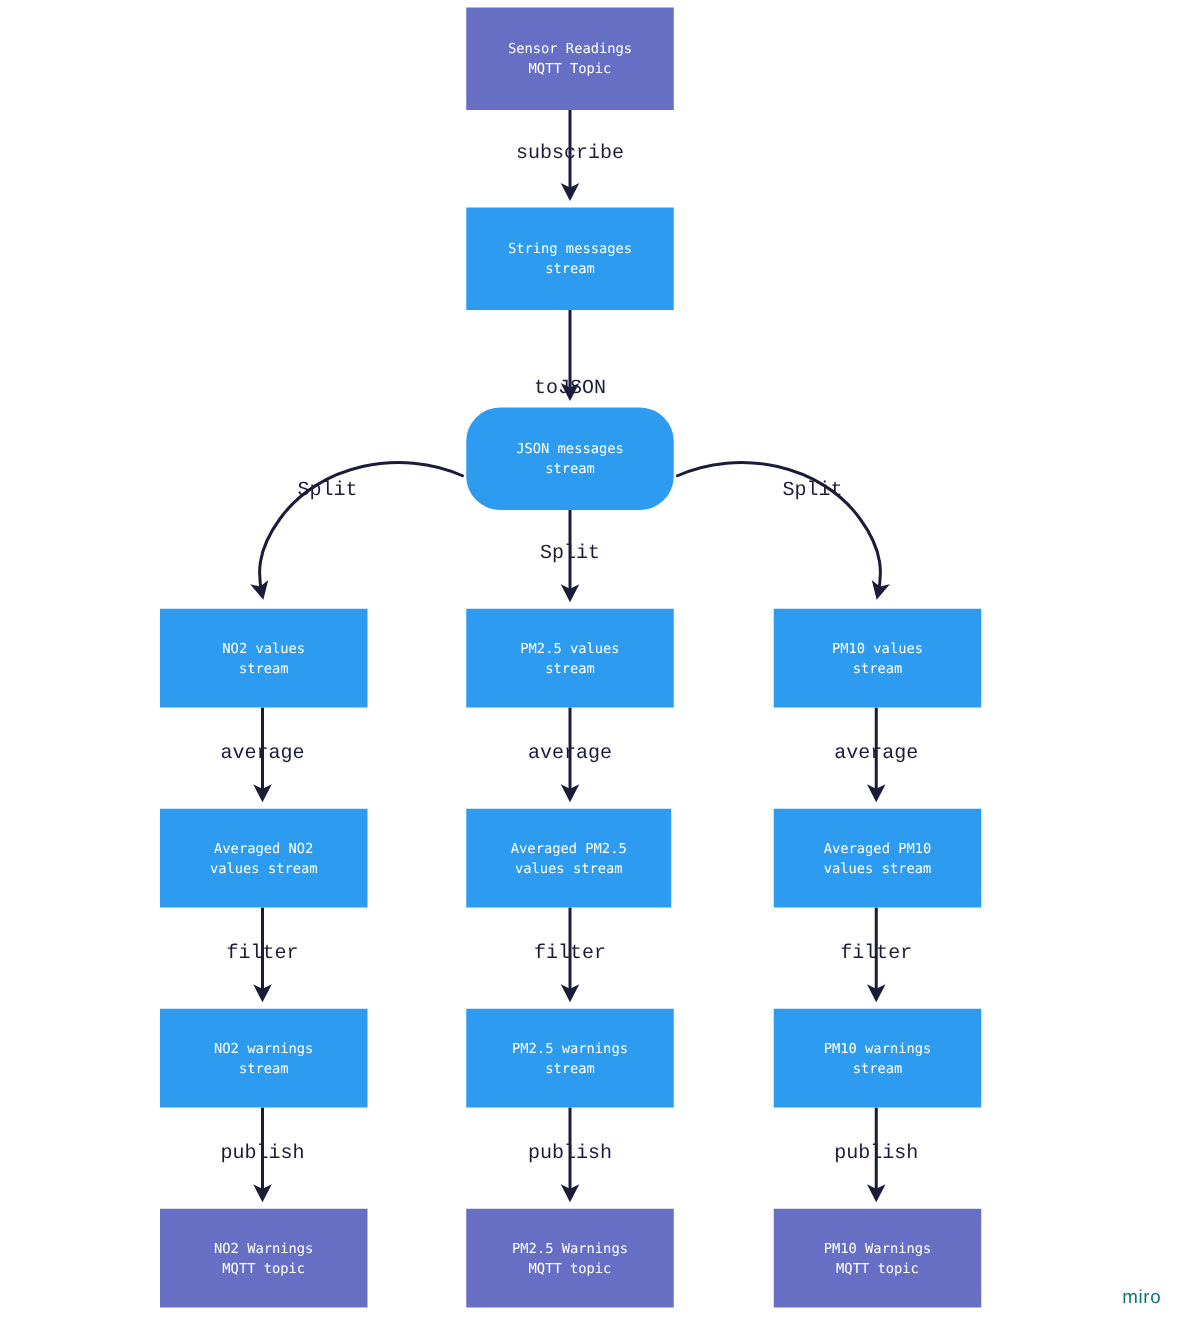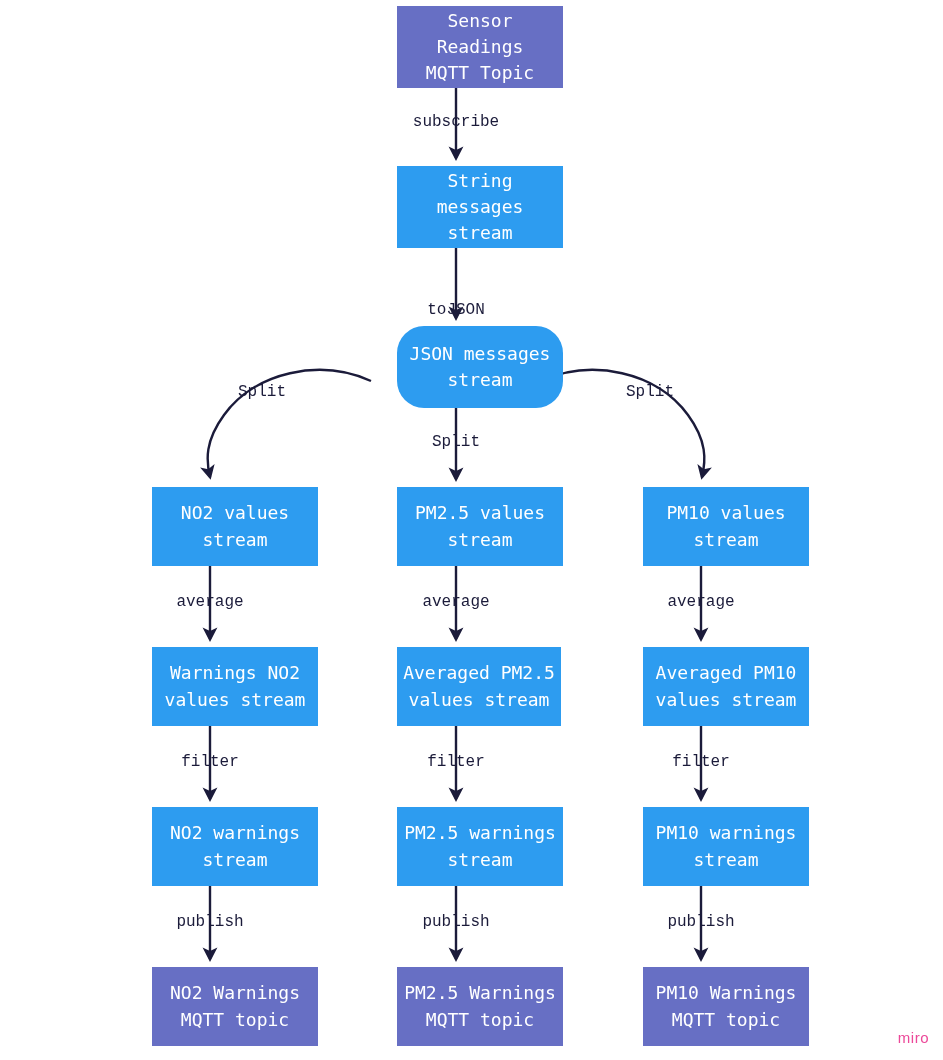--- a/index.html
+++ b/index.html
@@ -27,44 +27,43 @@
   }
   .node {
     position: absolute;
     box-sizing: border-box;
     display: flex;
     align-items: center;
     justify-content: center;
     text-align: center;
     color: #ffffff;
     font-family: "DejaVu Sans Mono", "Liberation Mono", monospace;
-    font-size: 18px;
+    font-size: 11px;
     line-height: 1.45;
     letter-spacing: 0px;
     white-space: pre-line;
     padding: 2px 6px;
-    margin-left: 24px;
   }
   .node.blue   { background: #2d9cf0; }
   .node.purple { background: #676fc4; }
 
   .edge-label {
     position: absolute;
     color: #1b1b3a;
     font-family: Liberation Mono, monospace;
     font-size: 16px;
     line-height: 1;
     white-space: nowrap;
     transform: translate(-50%, -50%);
   }
   .watermark {
     position: absolute;
     right: 14px;
     bottom: 14px;
-    color: #ec4899;
+    color: #0f766e;
     font-family: "Liberation Sans", sans-serif;
     font-size: 15px;
     letter-spacing: 0.5px;
   }
 </style>
 </head>
 <body>
 
 <div id="canvas">
   <svg id="edges" viewBox="0 0 943 1060">
@@ -97,21 +96,21 @@
       <div class="node blue" style="left: 373px; top: 166px; width: 166px; height: 82px;">String messages
 stream</div>
       <div class="node blue" style="left: 373px; top: 326px; width: 166px; height: 82px; border-radius: 27px;">JSON messages
 stream</div>
       <div class="node blue" style="left: 128px; top: 487px; width: 166px; height: 79px;">NO2 values
 stream</div>
       <div class="node blue" style="left: 373px; top: 487px; width: 166px; height: 79px;">PM2.5 values
 stream</div>
       <div class="node blue" style="left: 619px; top: 487px; width: 166px; height: 79px;">PM10 values
 stream</div>
-      <div class="node blue" style="left: 128px; top: 647px; width: 166px; height: 79px;">Warnings NO2
+      <div class="node blue" style="left: 128px; top: 647px; width: 166px; height: 79px;">Averaged NO2
 values stream</div>
       <div class="node blue" style="left: 373px; top: 647px; width: 164px; height: 79px;">Averaged PM2.5
 values stream</div>
       <div class="node blue" style="left: 619px; top: 647px; width: 166px; height: 79px;">Averaged PM10
 values stream</div>
       <div class="node blue" style="left: 128px; top: 807px; width: 166px; height: 79px;">NO2 warnings
 stream</div>
       <div class="node blue" style="left: 373px; top: 807px; width: 166px; height: 79px;">PM2.5 warnings
 stream</div>
       <div class="node blue" style="left: 619px; top: 807px; width: 166px; height: 79px;">PM10 warnings

